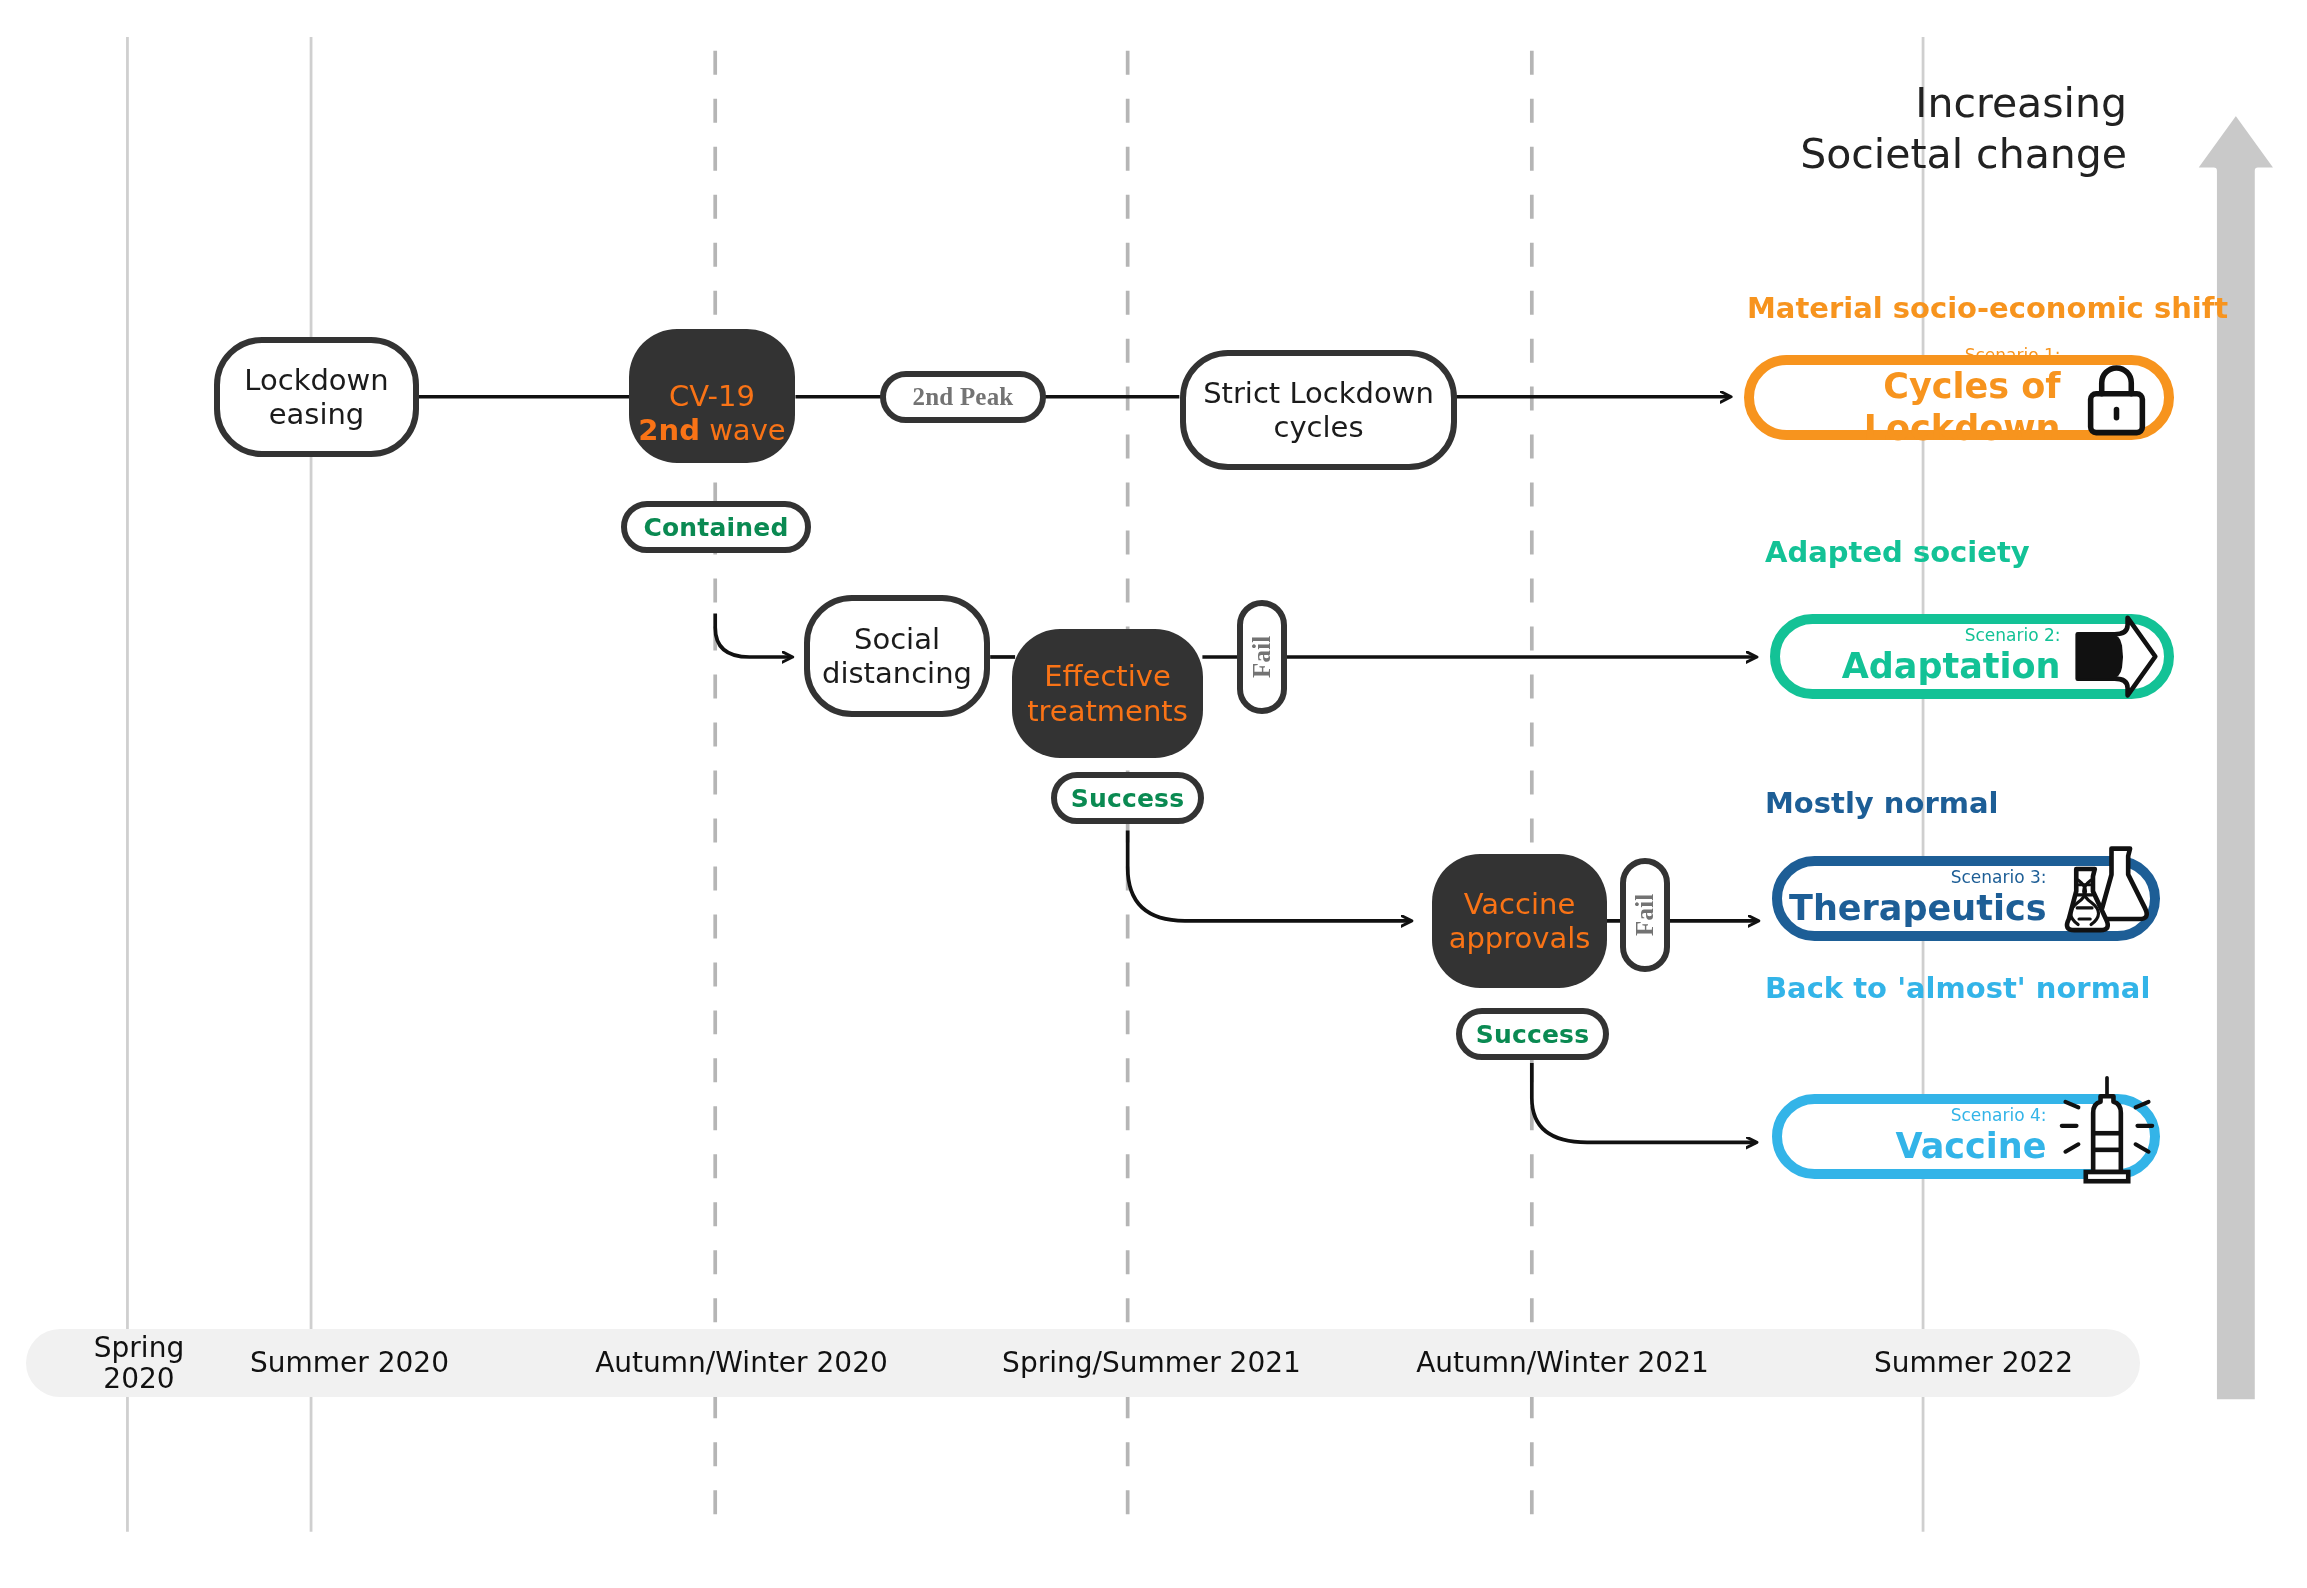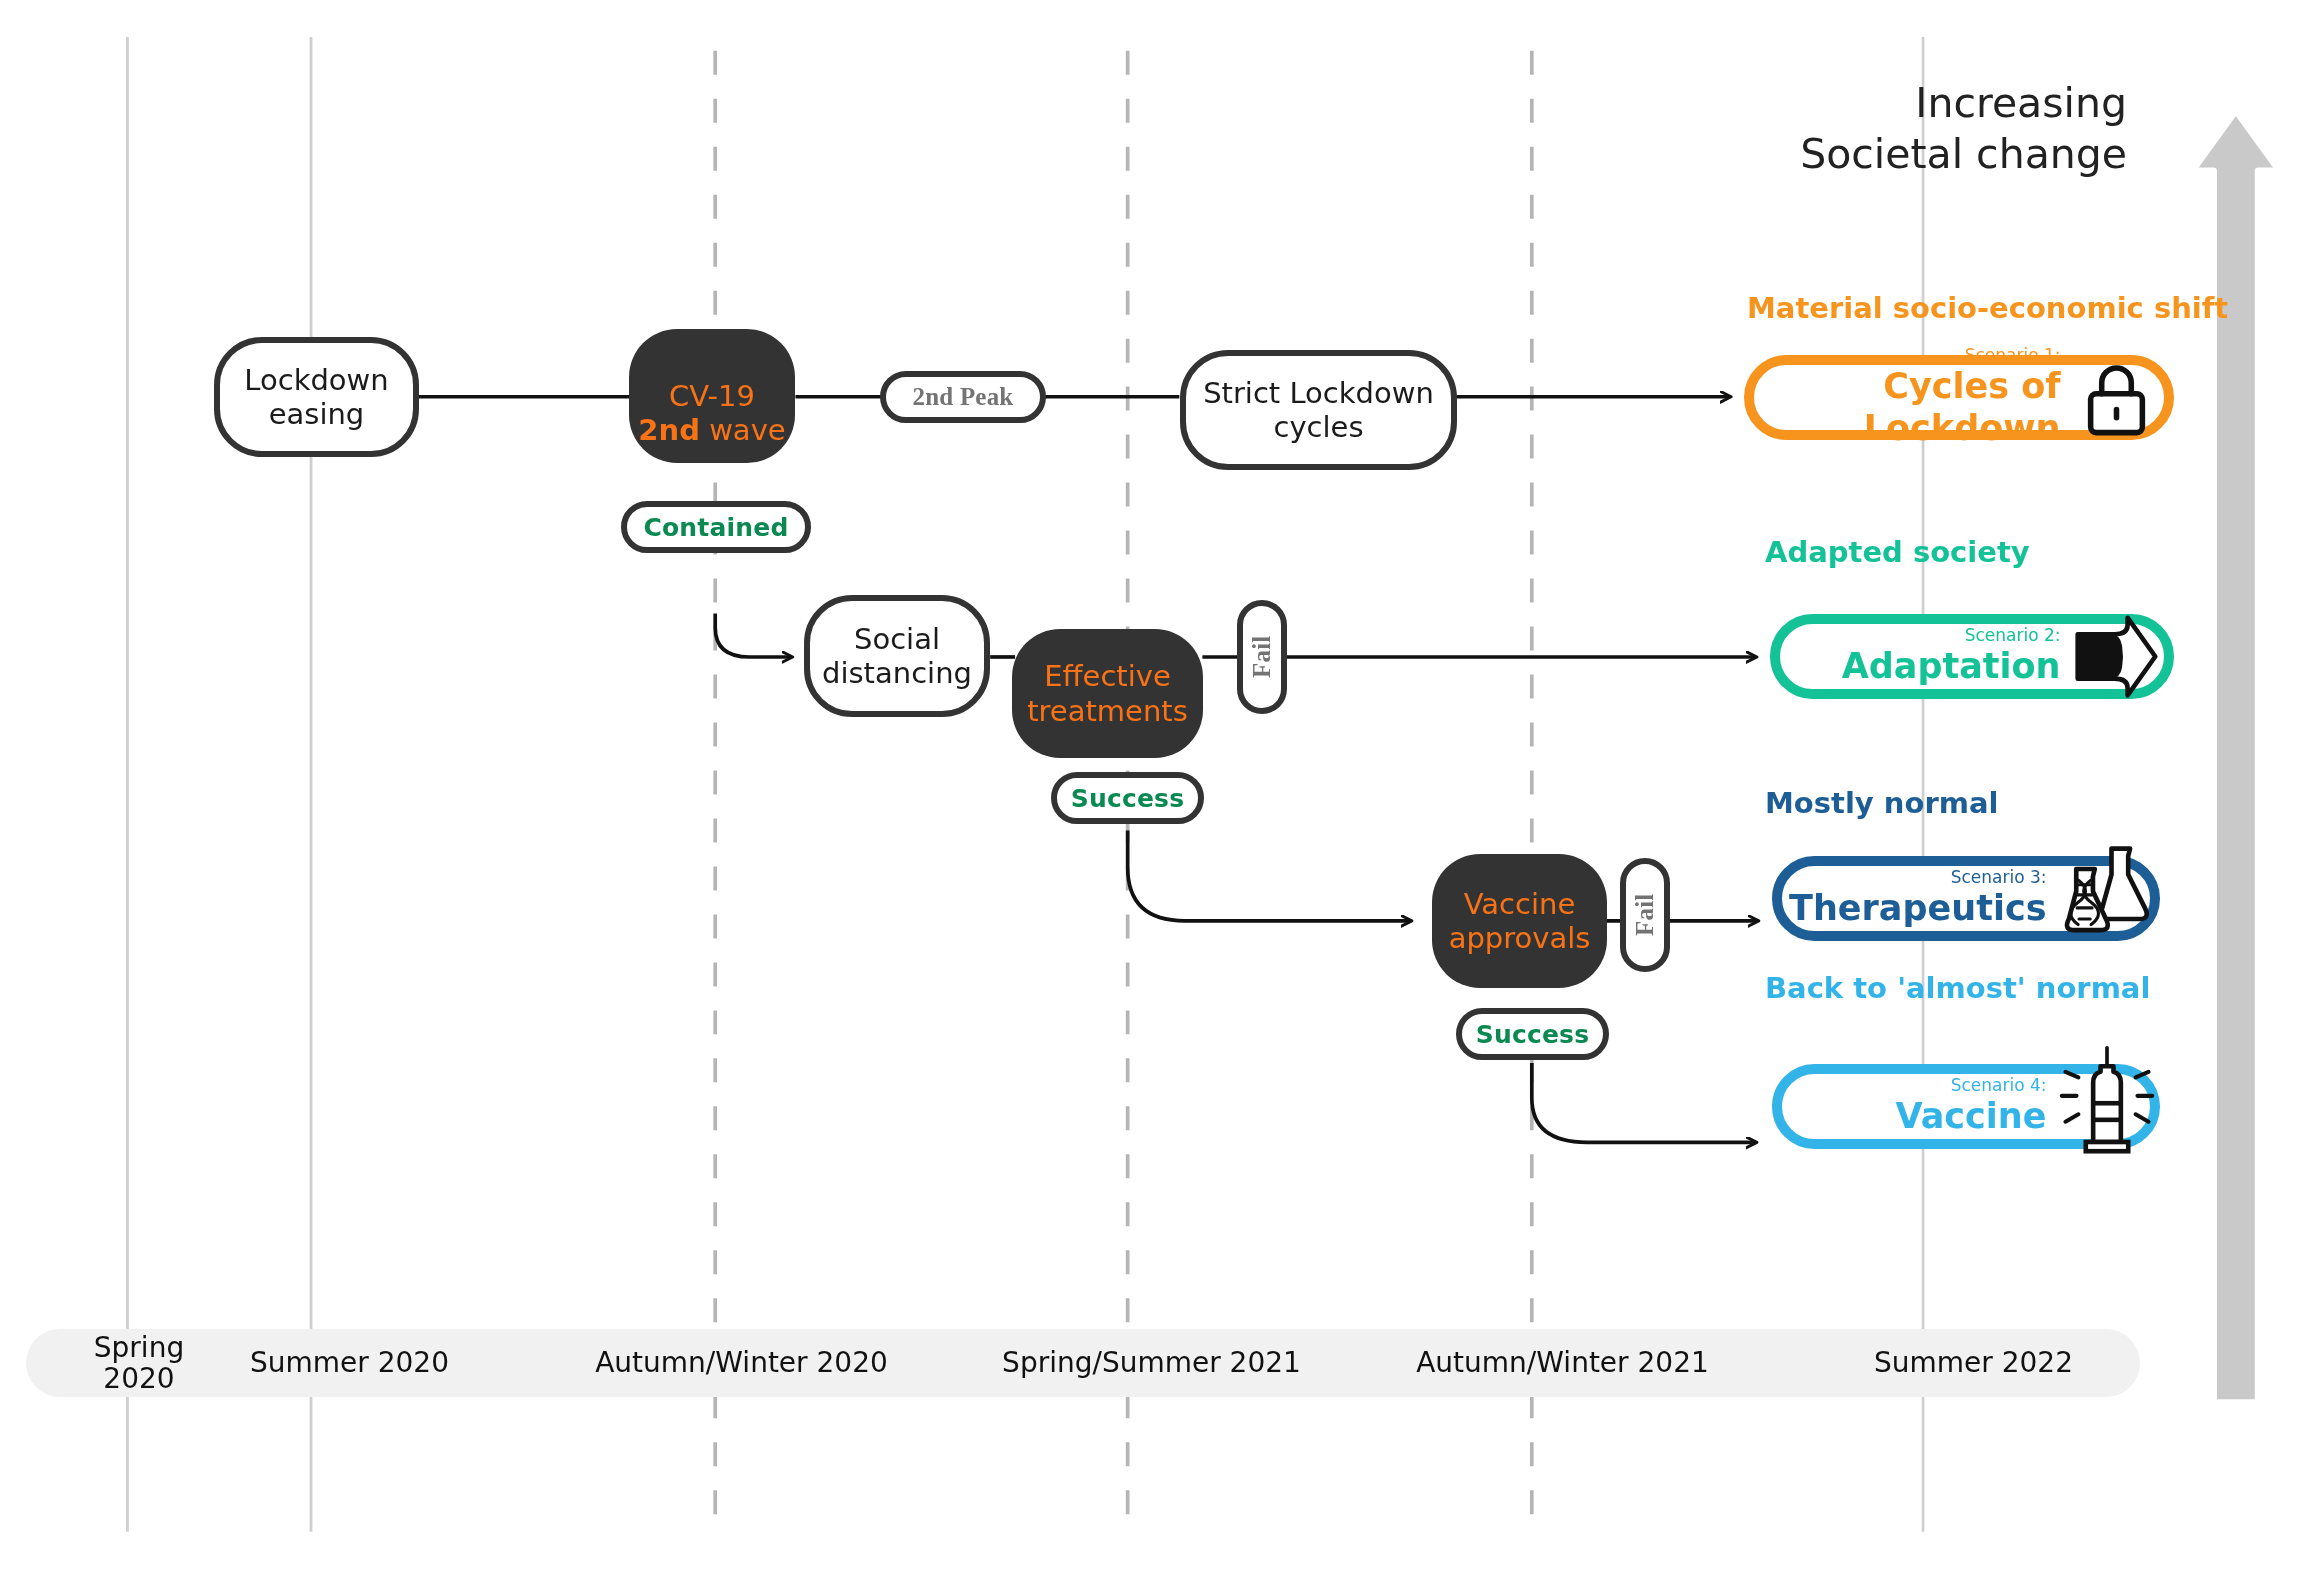--- a/index.html
+++ b/index.html
@@ -198,21 +198,21 @@
           <line x1="27" y1="45" x2="39" y2="45"></line>
           <line x1="25" y1="56" x2="41" y2="56"></line>
           <line x1="25" y1="70" x2="41" y2="70"></line>
           <line x1="27" y1="82" x2="39" y2="82"></line>
         </g>
       </svg>
     </span>
   </div>
 
   <div class="cap-head" style="left:1765px;top:971px;color:#33b4e8;">Back to 'almost' normal</div>
-  <div class="scen" style="left:1772px;top:1064px;width:388px;height:85px;border-color:#33b4e8;">
+  <div class="scen" style="left:1772px;top:1094px;width:388px;height:85px;border-color:#33b4e8;">
     <div class="txt" style="color:#33b4e8;">
       <span class="s-lbl">Scenario 4:</span>
       <span class="s-name">Vaccine</span>
     </div>
     <span class="s-ico" style="overflow:visible;">
       <svg width="102" height="120" viewBox="0 0 110 130" style="top:-18.5px;left:-3.7px;">
         <line x1="55" y1="2" x2="55" y2="30" stroke="#111" stroke-width="4" stroke-linecap="round"></line>
         <path d="M40,40 Q40,30 48,28 L48,22 L62,22 L62,28 Q70,30 70,40 L70,104 L40,104 Z" fill="#fff" stroke="#111" stroke-width="5" stroke-linejoin="round"></path>
         <line x1="40" y1="62" x2="70" y2="62" stroke="#111" stroke-width="5"></line>
         <line x1="40" y1="80" x2="70" y2="80" stroke="#111" stroke-width="5"></line>

